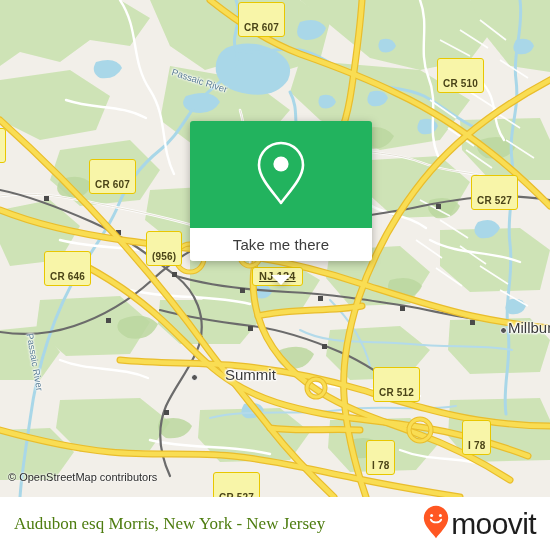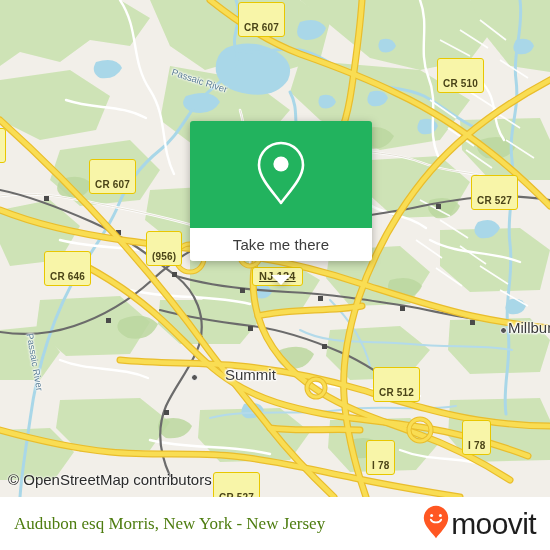--- a/index.html
+++ b/index.html
@@ -54,21 +54,21 @@
     position:absolute;
     font-size:9.5px;color:#5c7f96;
     font-family:"Liberation Sans", sans-serif;
     white-space:nowrap;
     text-shadow:1px 0 2px #fff,-1px 0 2px #fff,0 1px 2px #fff,0 -1px 2px #fff;
   }
 
   
   #attrib{
     position:absolute;left:8px;top:471px;
-    font-size:15px;color:#2b2b2b;
+    font-size:11px;color:#2b2b2b;
     font-family:"Liberation Sans", sans-serif;
     text-shadow:0 0 2px #fff,0 0 3px #fff;
     z-index:30;
   }
 
   
   #callout{
     position:absolute;left:190px;top:121px;width:182px;
     z-index:40;
     filter:drop-shadow(0 2px 4px rgba(0,0,0,0.28));

